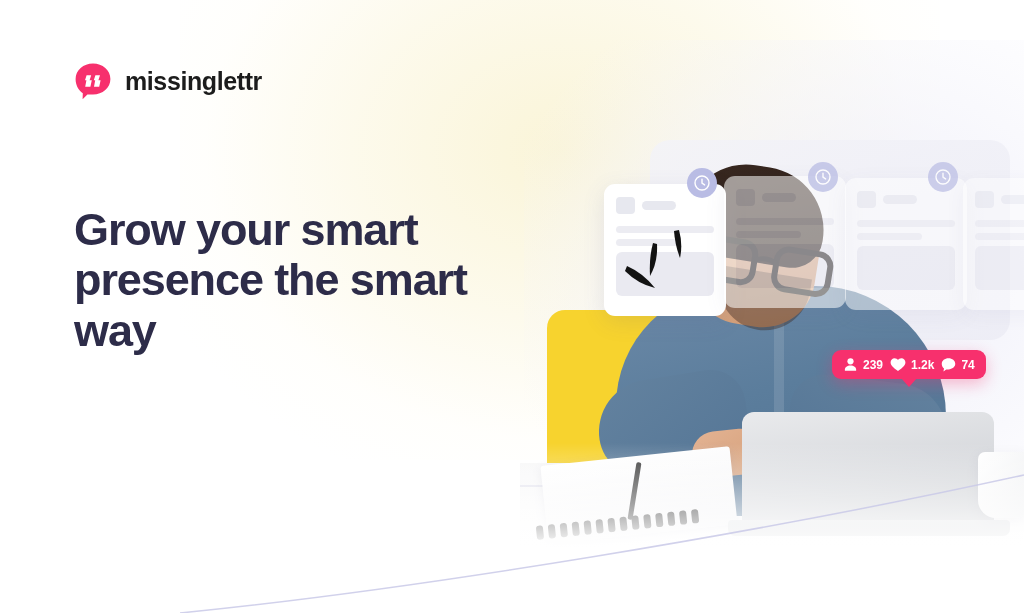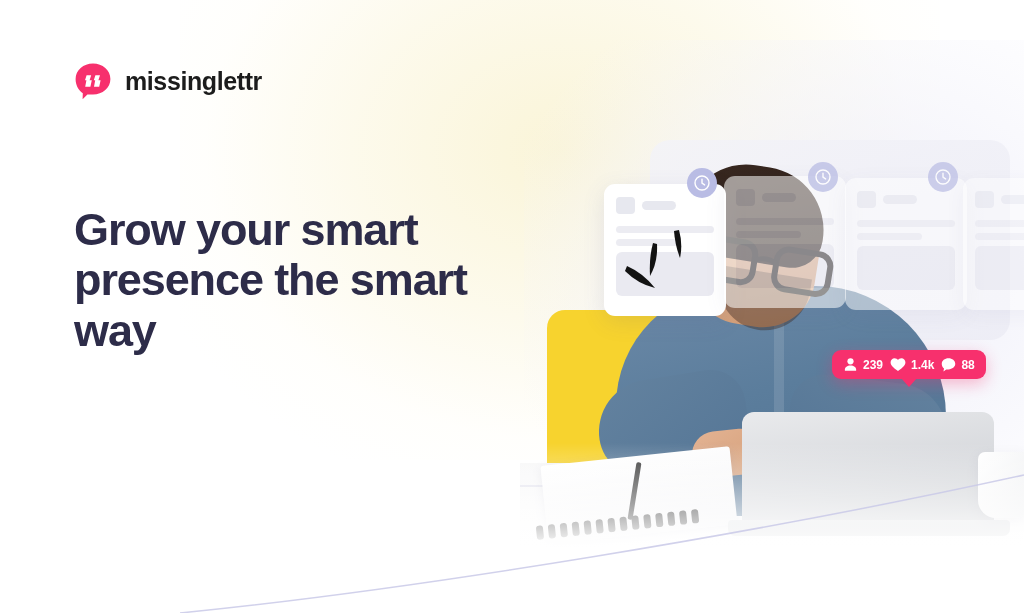--- a/index.html
+++ b/index.html
@@ -414,26 +414,26 @@
       </svg>
       <span class="stat-val">239</span>
     </div>
 
     <div class="stat">
       <svg class="stat-ico" width="16" height="15" viewBox="0 0 17 16">
         <path d="M8.5 15 C3.4 11.4 0.6 8.9 0.6 5.6 C0.6 3.1 2.5 1.3 4.9 1.3
                  C6.4 1.3 7.8 2.1 8.5 3.3 C9.2 2.1 10.6 1.3 12.1 1.3
                  C14.5 1.3 16.4 3.1 16.4 5.6 C16.4 8.9 13.6 11.4 8.5 15 z" fill="#ffffff"></path>
       </svg>
-      <span class="stat-val">1.4k</span>
+      <span class="stat-val">1.2k</span>
     </div>
 
     <div class="stat">
       <svg class="stat-ico" width="15" height="15" viewBox="0 0 16 16">
         <path d="M8 1.4 C12 1.4 15.2 4 15.2 7.3 C15.2 10.6 12 13.2 8 13.2
                  L5.6 13.2 L2.6 15.4 L3.2 12.3 C1.4 11 0.8 9.2 0.8 7.3
                  C0.8 4 4 1.4 8 1.4 z" fill="#ffffff"></path>
       </svg>
-      <span class="stat-val">88</span>
+      <span class="stat-val">74</span>
     </div>
   </div>
 
 </div>
 
 </body></html>

